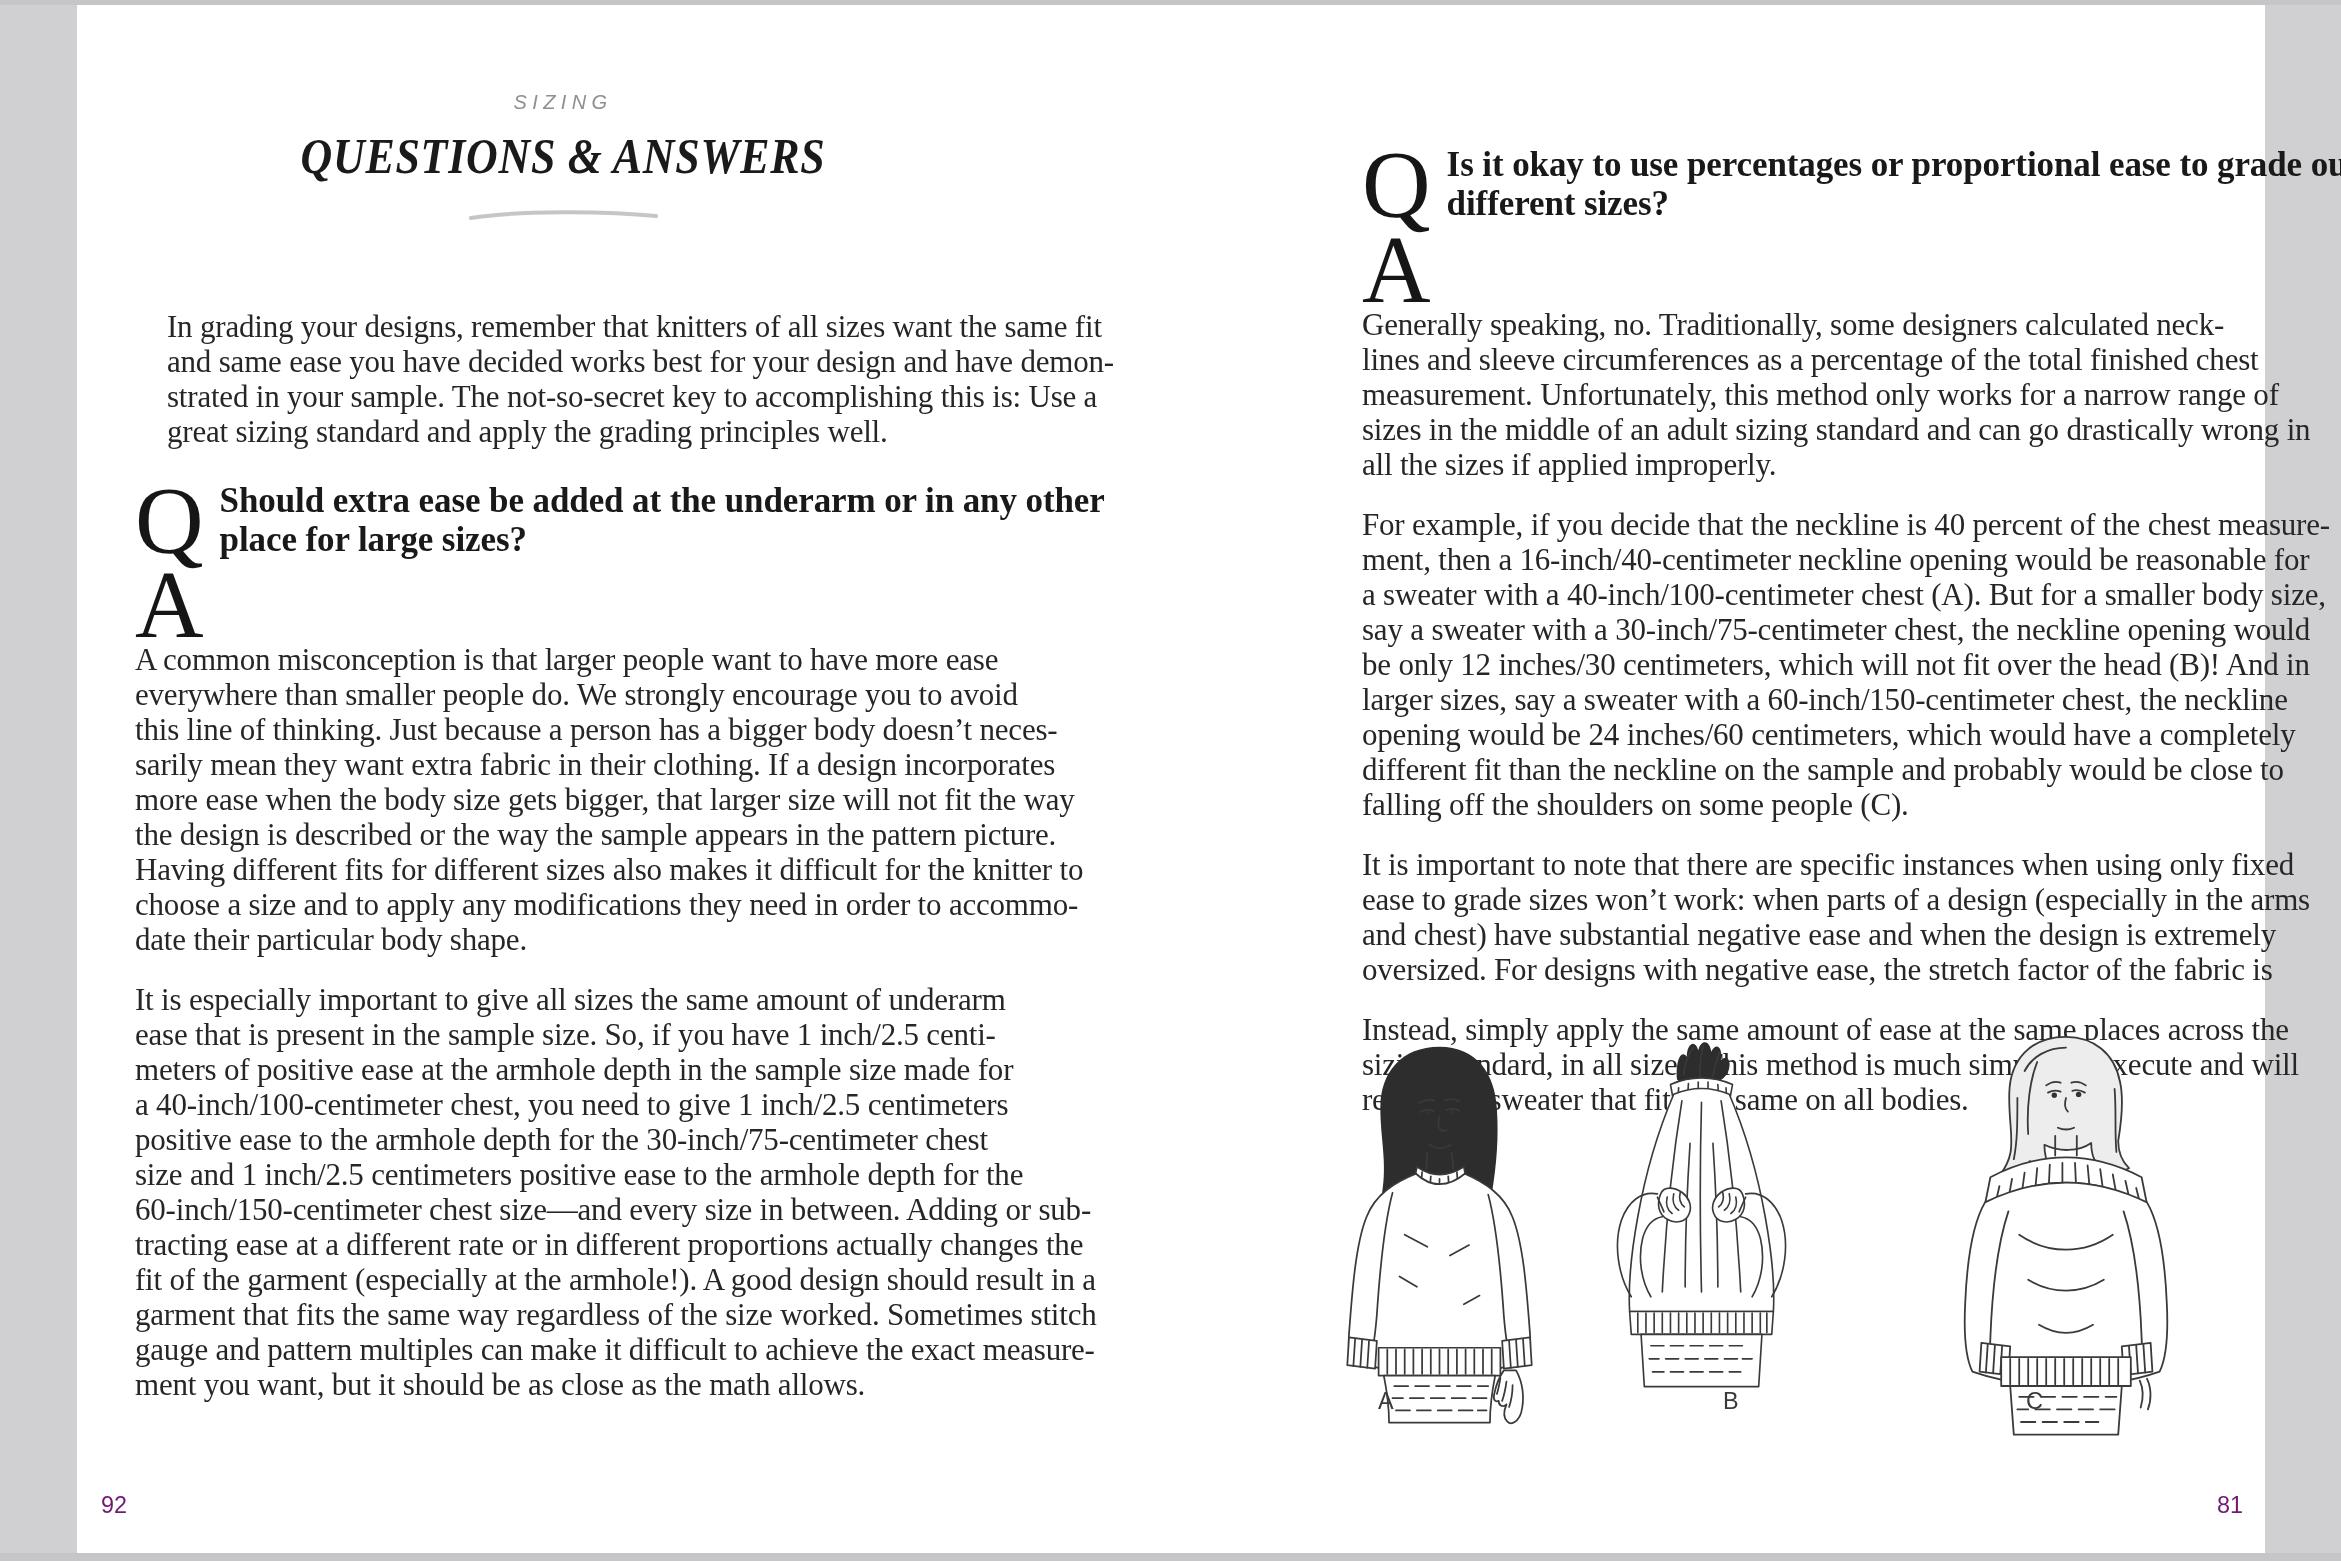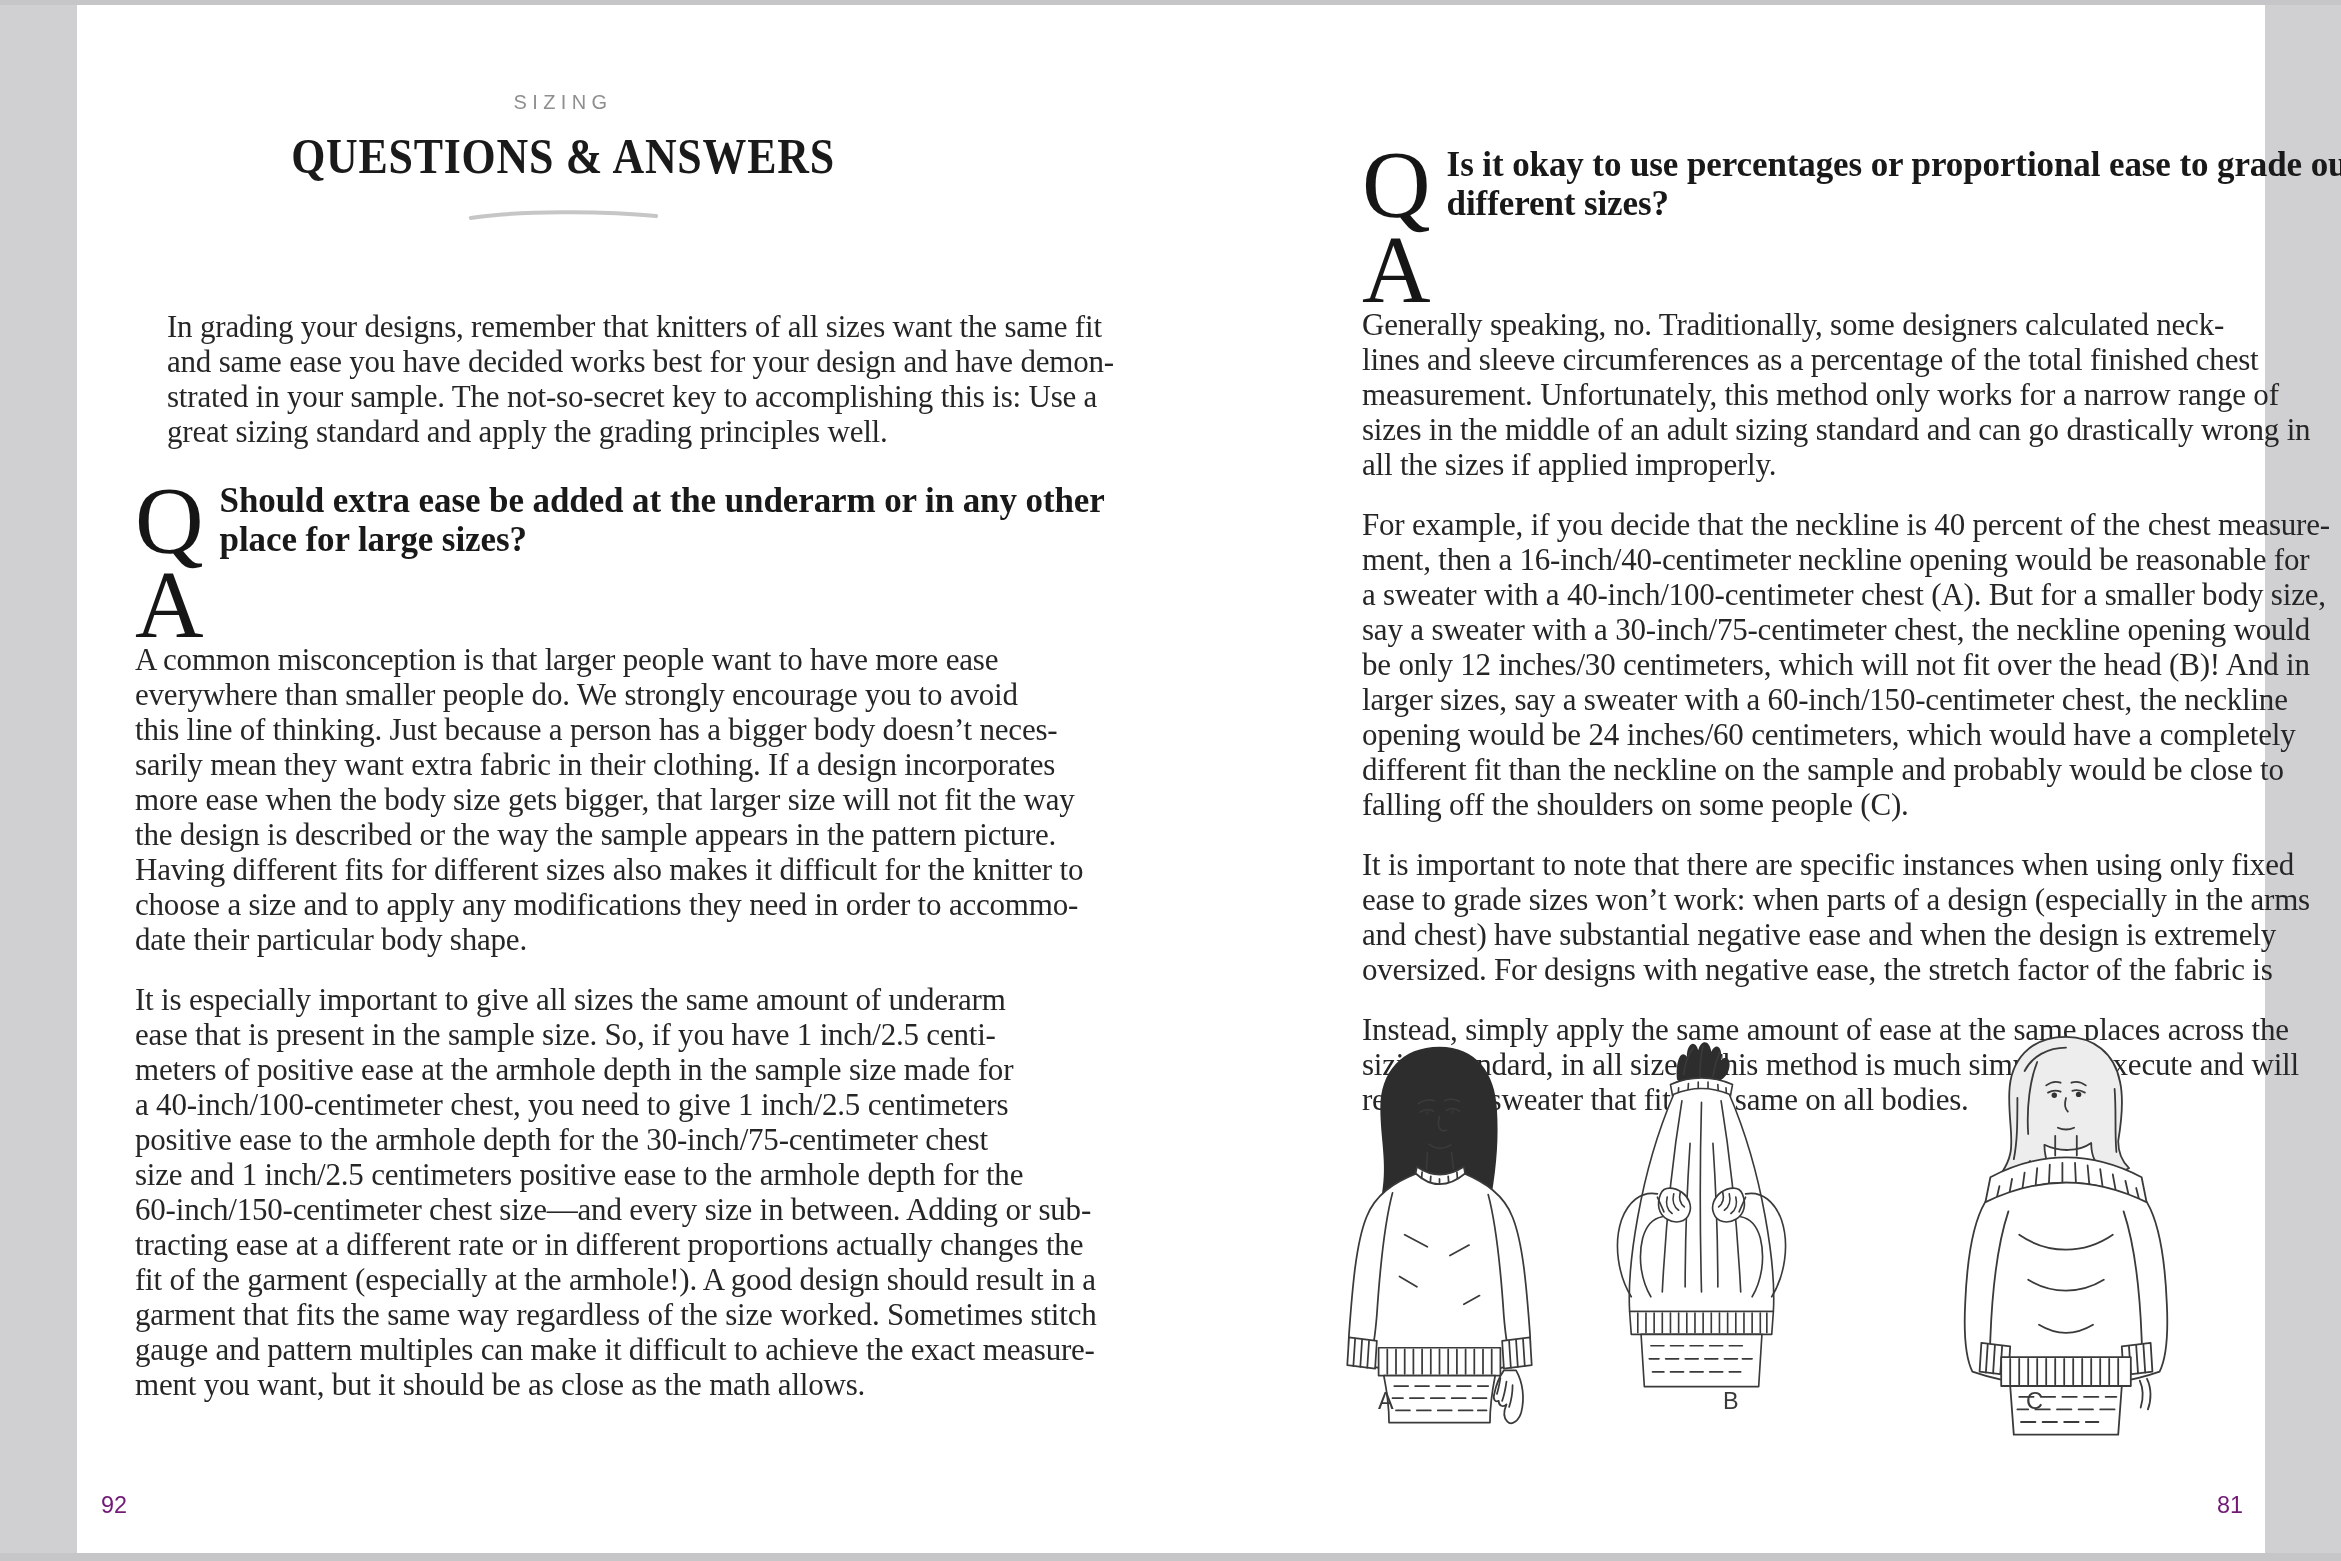--- a/index.html
+++ b/index.html
@@ -11,21 +11,21 @@
     overflow:hidden;
   }
   .edge-band{position:absolute;left:0;width:2342px;background:#c6c6c8;}
   .edge-band.top{top:0;height:4.5px;}
   .edge-band.bottom{bottom:0;height:8px;}
   .spread{
     position:absolute;left:77px;top:4.5px;width:2188px;height:1548px;
     background:#ffffff;
   }
   
-  .chapter-head{position:absolute;left:58px;top:86px;width:856px;text-align:center;}
+  .chapter-head{position:absolute;left:58px;top:86px;width:856px;text-align:center;font-style:italic;}
   .kicker{
     font-family:"Liberation Sans",sans-serif;
     font-size:20px;letter-spacing:5.4px;color:#8f8f8f;line-height:23.4px;
   }
   .book-title{
     margin-top:14.4px;
     font-size:51px;font-weight:700;color:#1a1a1a;
     line-height:56px;letter-spacing:0.9px;
     transform:scaleX(0.86);transform-origin:50% 50%;
     white-space:pre;

